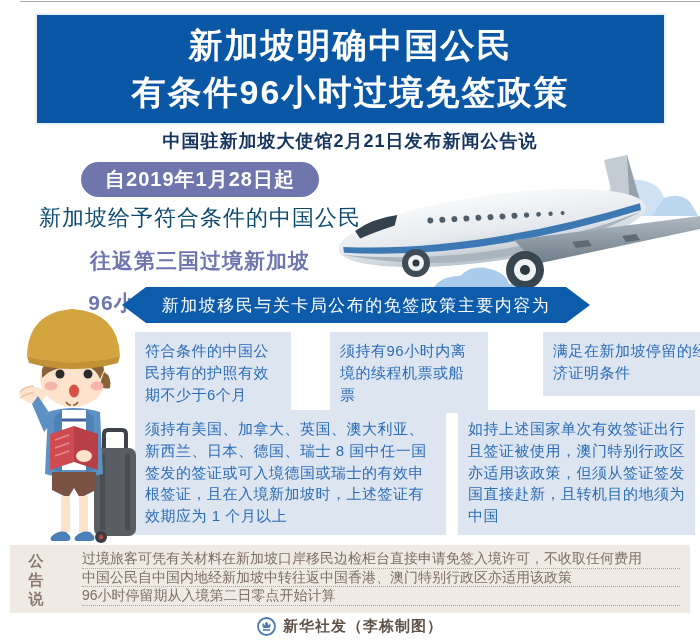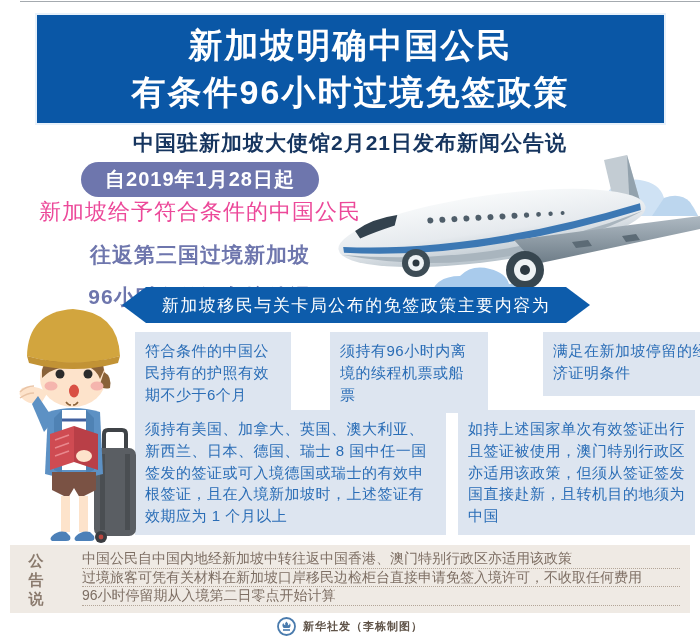--- a/index.html
+++ b/index.html
@@ -12,30 +12,30 @@
   
   .banner{
     position:absolute;left:37px;top:15px;width:627px;height:108px;background:#0a57a6;
     display:flex;flex-direction:column;align-items:center;justify-content:center;
     box-shadow:0 0 0 2px #e8f1fa;
   }
   .banner .t{color:#ffffff;font-weight:bold;font-size:34px;line-height:47px;letter-spacing:2px;white-space:nowrap;}
 
   .subtitle{
     position:absolute;left:0;top:129px;width:700px;text-align:center;
-    color:#16355f;font-size:21px;font-weight:bold;letter-spacing:1px;
+    color:#16355f;font-size:18px;font-weight:bold;letter-spacing:1px;
   }
 
   
   .intro{position:absolute;left:0;top:162px;width:400px;text-align:center;z-index:3;}
   .date-pill{
     display:inline-block;background:#6e76ad;color:#fff;font-size:20px;font-weight:bold;
     padding:4px 24px;border-radius:18px;letter-spacing:1px;
   }
-  .intro .l1{color:#ec4899;font-size:22px;letter-spacing:1px;}
+  .intro .l1{margin-top:6px;color:#0c4a6e;font-size:22px;letter-spacing:1px;}
   .intro .l2,.intro .l3{color:#6e76ad;font-size:21px;font-weight:bold;margin-top:14px;letter-spacing:1px;}
 
   
   .plane{position:absolute;right:0;top:146px;width:378px;height:152px;z-index:2;}
 
   
   .ribbon{
     position:absolute;left:122px;top:287px;width:468px;height:36px;background:#0d5cab;z-index:4;
     clip-path:polygon(0 50%,24px 0,444px 0,468px 50%,444px 100%,24px 100%);
     display:flex;align-items:center;justify-content:center;
@@ -67,21 +67,21 @@
   }
   .notice-items{flex:1;display:flex;flex-direction:column;justify-content:space-evenly;padding:5px 10px 7px 20px;}
   .notice-item{
     position:relative;color:#7d6e63;font-size:14px;line-height:16px;
     border-bottom:1px dotted #b3a597;padding-bottom:3px;white-space:nowrap;overflow:hidden;
   }
 
   
   .footer{
     position:absolute;left:0;top:617px;width:700px;display:flex;align-items:center;justify-content:center;
-    gap:7px;color:#5f5348;font-size:11px;font-weight:bold;letter-spacing:1px;
+    gap:7px;color:#5f5348;font-size:15px;font-weight:bold;letter-spacing:1px;
   }
   .footer svg{display:block;}
 </style>
 </head>
 <body>
 
 <div class="stage">
 
   <div class="top-hairline"></div>
 
@@ -221,25 +221,25 @@
 
   <div class="notice">
     <div class="notice-label">
       <span>公</span>
       <span>告</span>
       <span>说</span>
     </div>
     <div class="notice-items">
       <div class="notice-item">
         
-        <span>中国公民自中国内地经新加坡中转往返中国香港、澳门特别行政区亦适用该政策</span>
+        <span>过境旅客可凭有关材料在新加坡口岸移民边检柜台直接申请免签入境许可，不收取任何费用</span>
       </div>
       <div class="notice-item">
         
-        <span>过境旅客可凭有关材料在新加坡口岸移民边检柜台直接申请免签入境许可，不收取任何费用</span>
+        <span>中国公民自中国内地经新加坡中转往返中国香港、澳门特别行政区亦适用该政策</span>
       </div>
       <div class="notice-item">
         
         <span>96小时停留期从入境第二日零点开始计算</span>
       </div>
     </div>
   </div>
 
   <div class="footer">
     <svg width="19" height="19" viewBox="0 0 19 19" aria-hidden="true">

